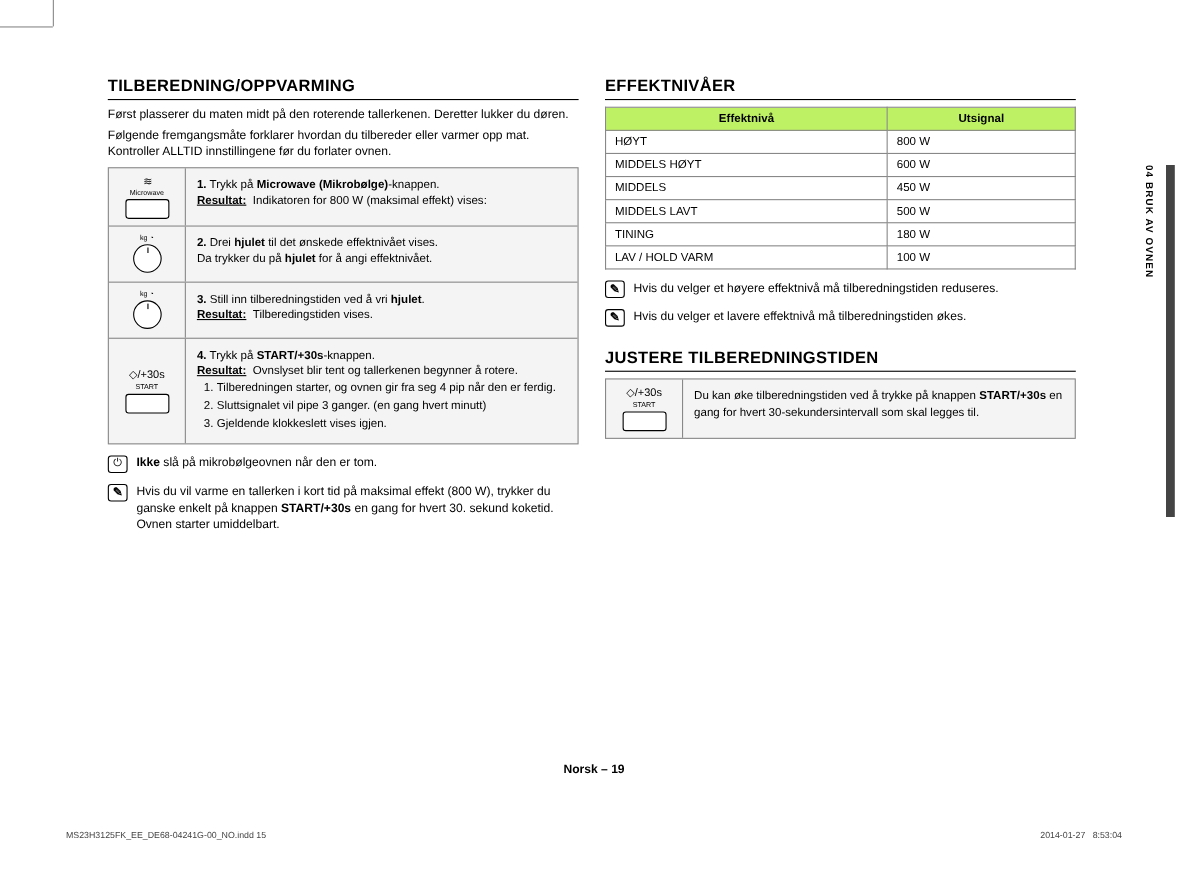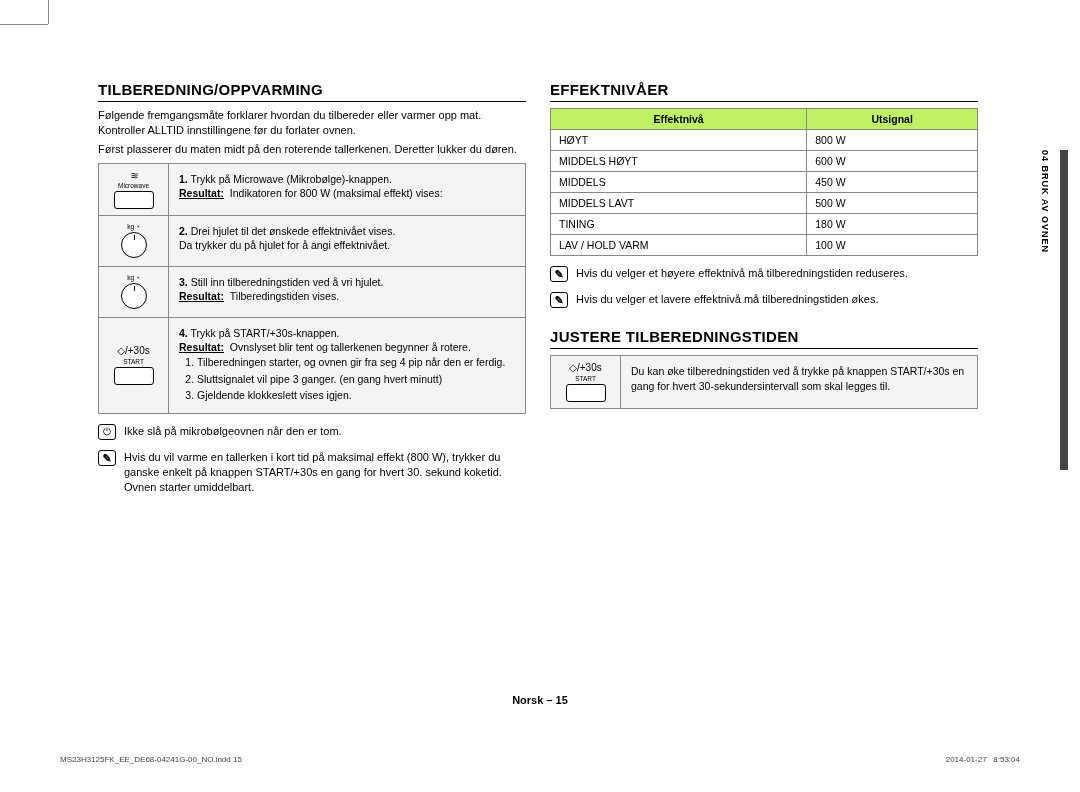--- a/index.html
+++ b/index.html
@@ -21,21 +21,21 @@
   }
   .crop-marks::after {
     content: "";
     position: absolute;
     left: 0; top: 24px;
     width: 48px; height: 1px;
     background: #888;
   }
   .page {
     position: absolute;
-    left: 98px; top: 81px;
+    left: 98px; top: 70px;
     width: 880px;
     height: 600px;
     display: flex;
     gap: 24px;
   }
   .col { flex: 1; }
   h2 {
     font-size: 15px;
     font-weight: bold;
     letter-spacing: 0.3px;
@@ -67,21 +67,21 @@
     gap: 2px;
     padding: 6px 4px;
   }
   .step-text {
     flex: 1;
     padding: 8px 10px;
     line-height: 1.4;
   }
   .step-num { font-weight: bold; }
   .uline { text-decoration: underline; font-weight: bold; }
-  .b { font-weight: normal; }
+  .b { font-weight: bold; }
   .note-row {
     display: flex;
     gap: 8px;
     margin-top: 10px;
     align-items: flex-start;
     line-height: 1.35;
   }
   .note-icon {
     width: 18px; height: 16px;
     border: 1.5px solid #000;
@@ -187,22 +187,22 @@
 
 <div class="crop-marks"></div>
 
 <div class="side-tab">04  BRUK AV OVNEN</div>
 <div class="side-bar"></div>
 
 <div class="page">
 
   <div class="col">
     <h2>TILBEREDNING/OPPVARMING</h2>
+    <p>Først plasserer du maten midt på den roterende tallerkenen. Deretter lukker du døren.</p>
     <p>Følgende fremgangsmåte forklarer hvordan du tilbereder eller varmer opp mat. Kontroller ALLTID innstillingene før du forlater ovnen.</p>
-    <p>Først plasserer du maten midt på den roterende tallerkenen. Deretter lukker du døren.</p>
 
     <div class="steps">
 
       <div class="step-row">
         <div class="step-icon">
           <div class="mw-icon">
             <span class="mw-waves">≋</span>
             <span class="tiny">Microwave</span>
           </div>
           <div class="btn-rect"></div>
@@ -329,17 +329,17 @@
         </div>
         <div class="step-text">
           <span>Du kan øke tilberedningstiden ved å trykke på knappen </span><span class="b">START/+30s</span><span> en gang for hvert 30-sekundersintervall som skal legges til.</span>
         </div>
       </div>
     </div>
 
   </div>
 </div>
 
-<div class="footer-center">Norsk – 15</div>
+<div class="footer-center">Norsk – 19</div>
 <div class="footer-left">MS23H3125FK_EE_DE68-04241G-00_NO.indd   15</div>
 <div class="footer-right">
   <span>2014-01-27</span>&nbsp;&nbsp;&nbsp;<span>8:53:04</span>
 </div>
 
 </body></html>

